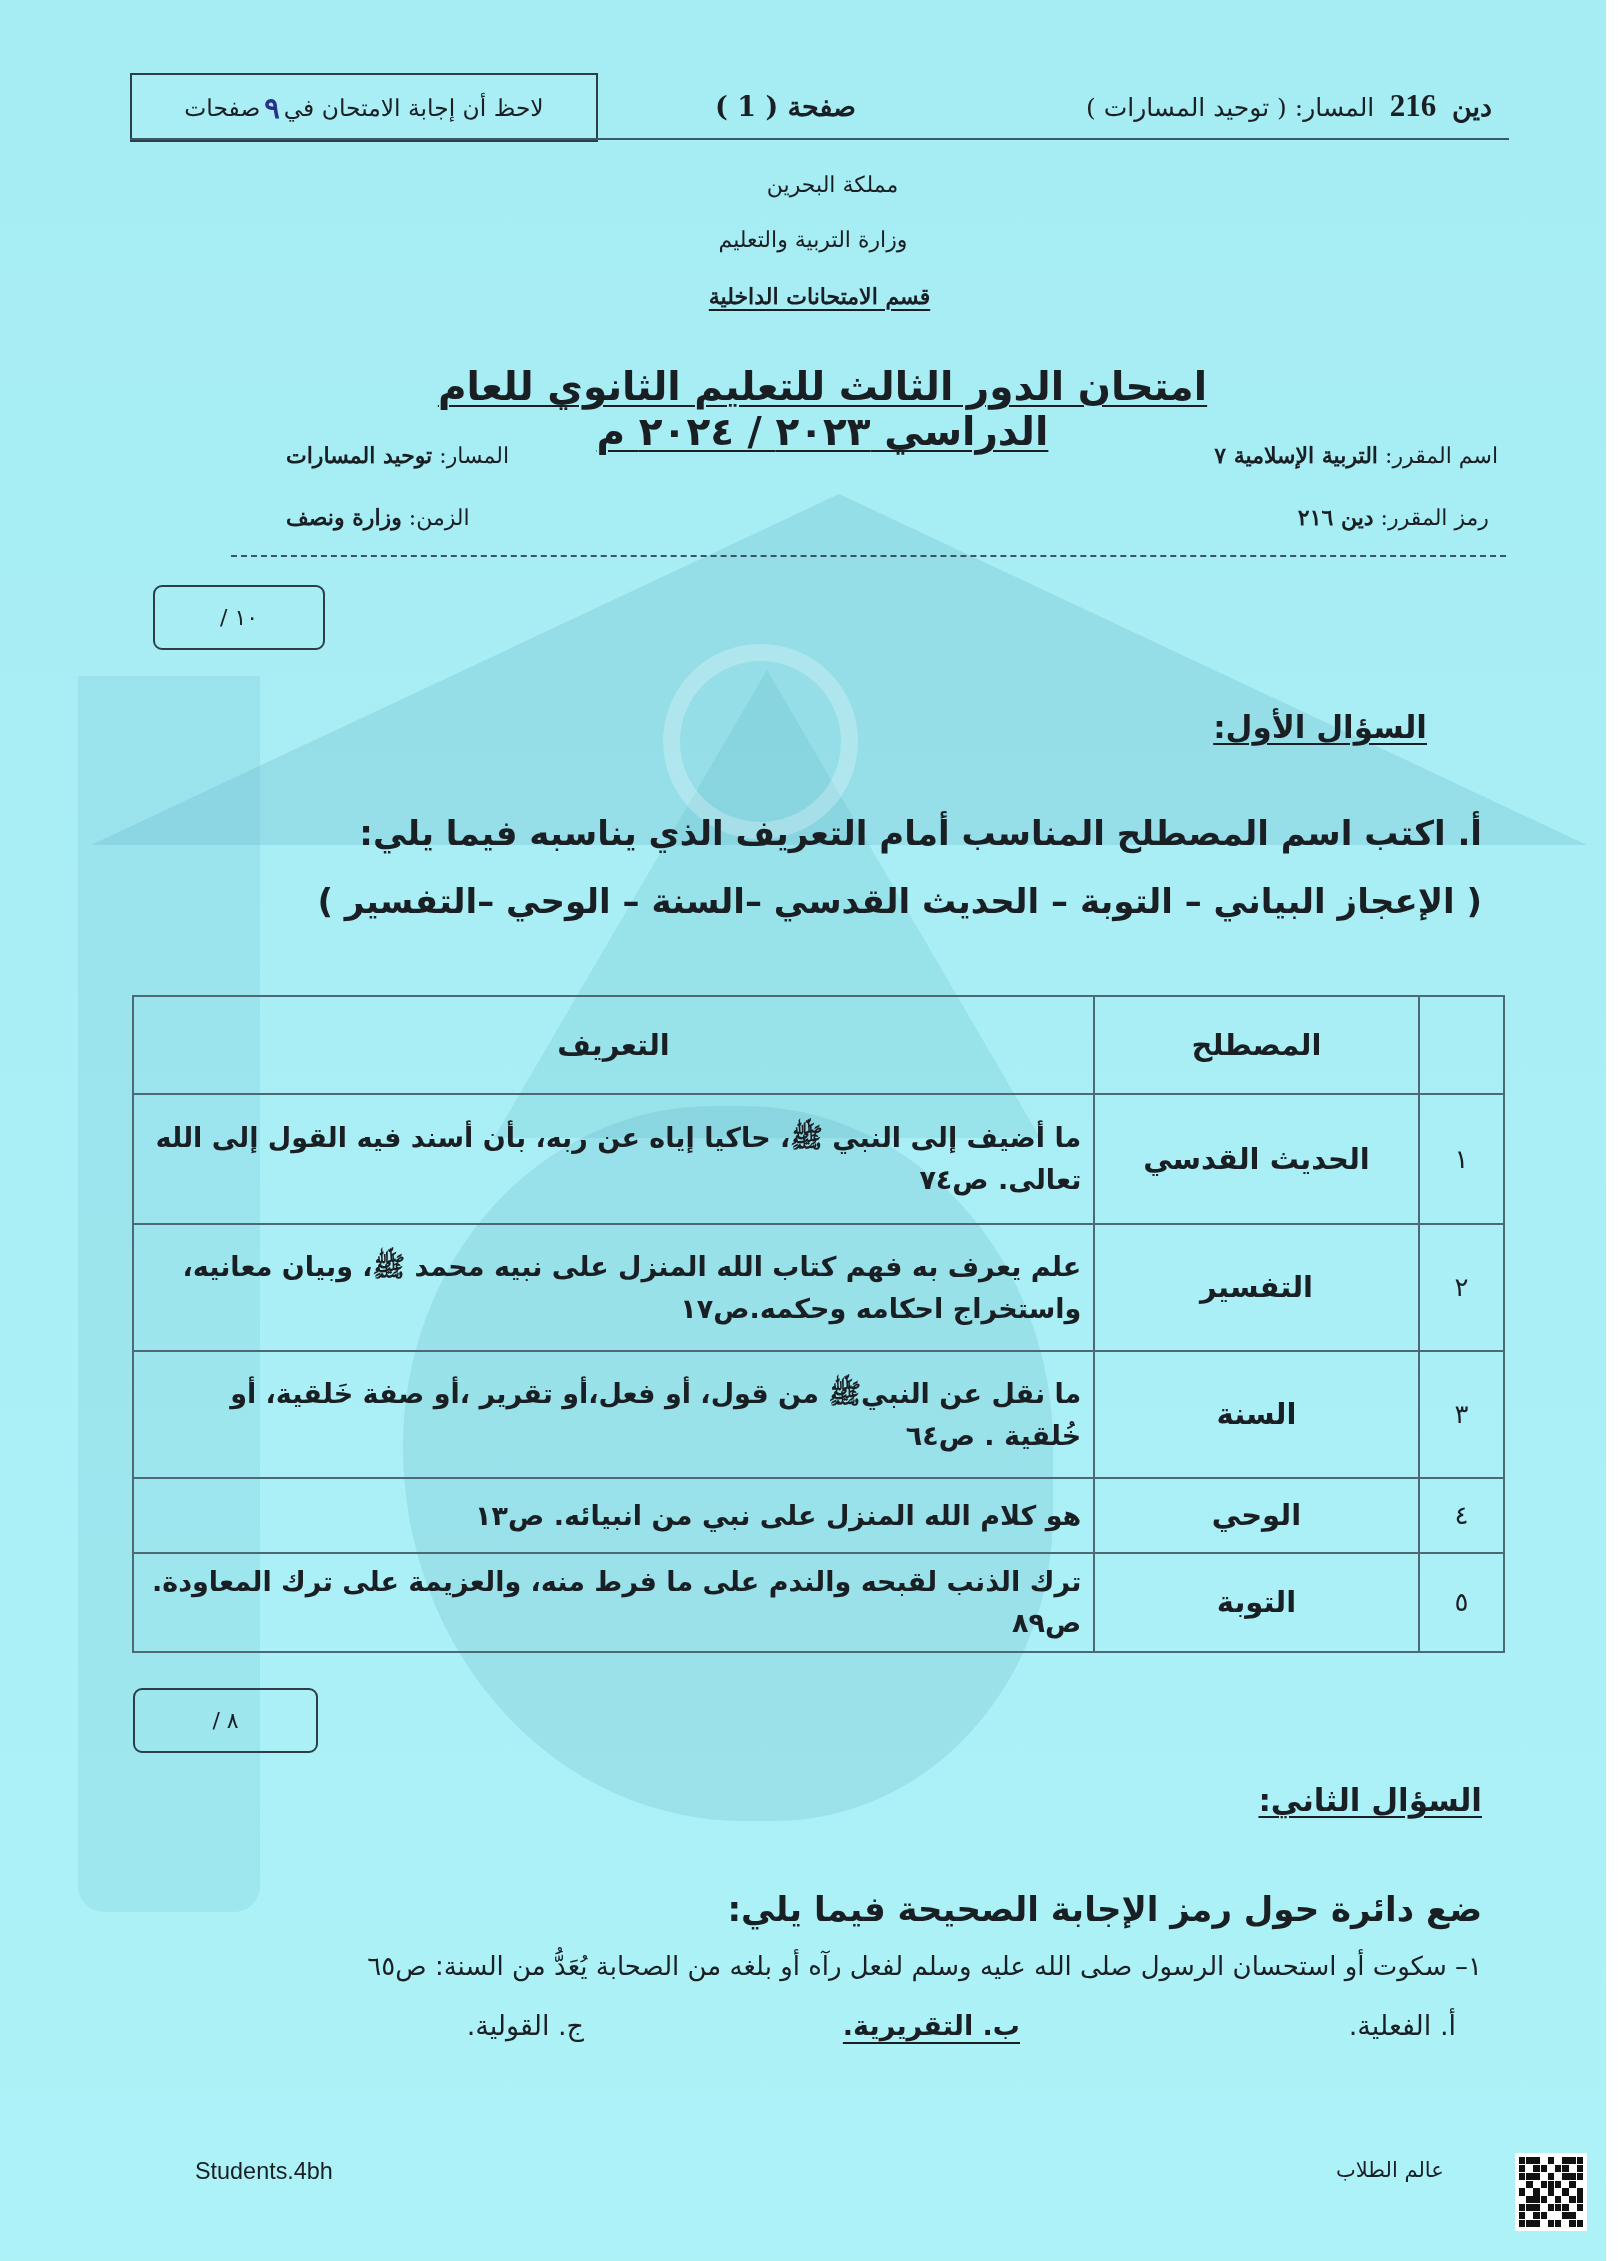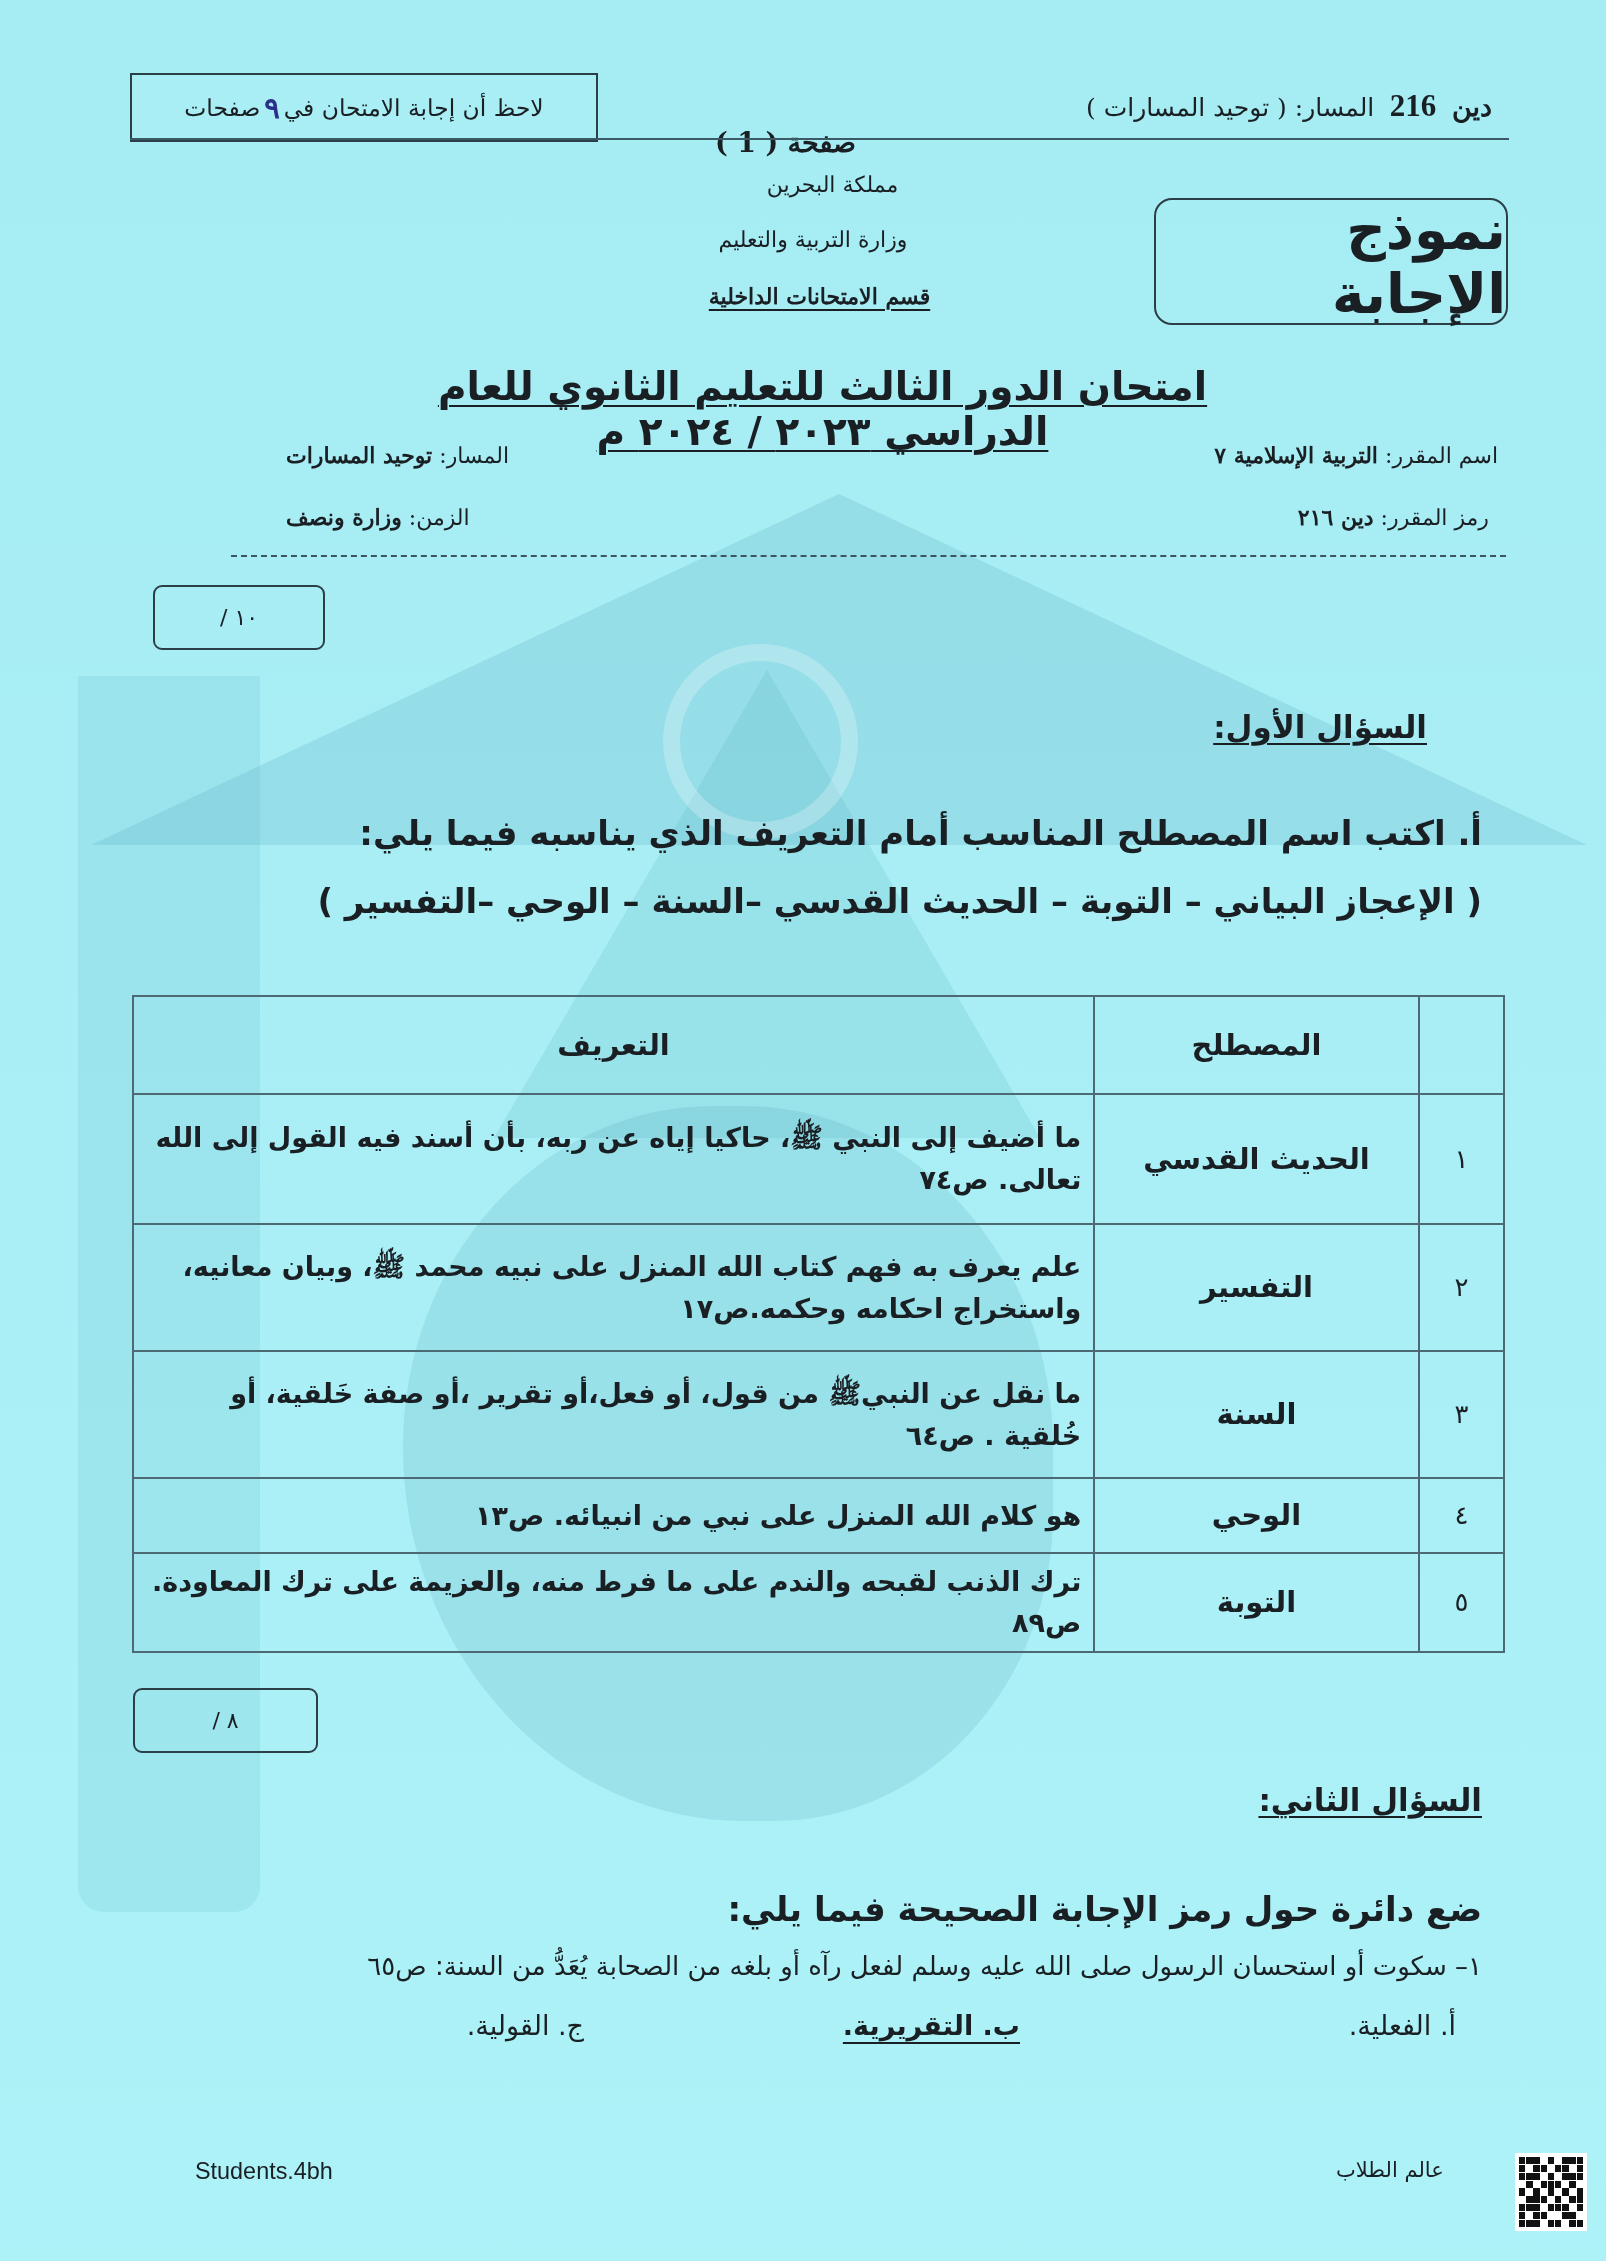--- a/index.html
+++ b/index.html
@@ -87,33 +87,32 @@
   <div class="wm wm-left"></div>
   <div class="wm wm-tri"></div>
   <div class="wm wm-globe"></div>
   <div class="wm wm-s"></div>
 
   <div class="note-box">
     <span>لاحظ أن إجابة الامتحان في</span>
     <span class="nine">٩</span>
     <span>صفحات</span>
   </div>
-  <div class="abs hdr-text rtl" style="left:715px; top:91px;margin-top:36px;">صفحة ( 1 )</div>
+  <div class="abs hdr-text rtl" style="left:715px; top:91px;">صفحة ( 1 )</div>
   <div class="abs rtl" style="right:114px; top:88px; display:flex; gap:15.6px; align-items:baseline;">
     <span class="hdr-text">دين</span>
     <span class="hdr-text" style="font-family:Liberation Serif, serif; font-size:31px;">216</span>
     <span class="hdr-text" style="font-weight:normal; font-size:25px;">المسار: ( توحيد المسارات )</span>
   </div>
   <div class="hdr-line"></div>
 
   <div class="abs small-serif rtl" style="left:735px; top:156px; width:195px; text-align:center;">مملكة البحرين</div>
   <div class="abs small-serif rtl" style="left:696px; top:211px; width:234px; text-align:center;">وزارة التربية والتعليم</div>
   <div class="abs small-serif rtl underline" style="left:683px; top:267px; width:273px; text-align:center; font-weight:bold;">قسم الامتحانات الداخلية</div>
 
-  <div class="title-box">نموذج الإجابة</div>
 
   <div class="abs rtl underline" style="left:390px; top:364px; width:865px; text-align:center; font-size:39px; font-weight:bold;">امتحان الدور الثالث للتعليم الثانوي للعام الدراسي ٢٠٢٣ / ٢٠٢٤ م</div>
 
   <div class="abs rtl small-serif" style="right:108px; top:426px;">
     <span>اسم المقرر:</span>
     <span style="font-weight:bold;">التربية الإسلامية ٧</span>
   </div>
   <div class="abs rtl small-serif" style="right:117px; top:488px;">
     <span>رمز المقرر:</span>
     <span style="font-weight:bold;">دين ٢١٦</span>

